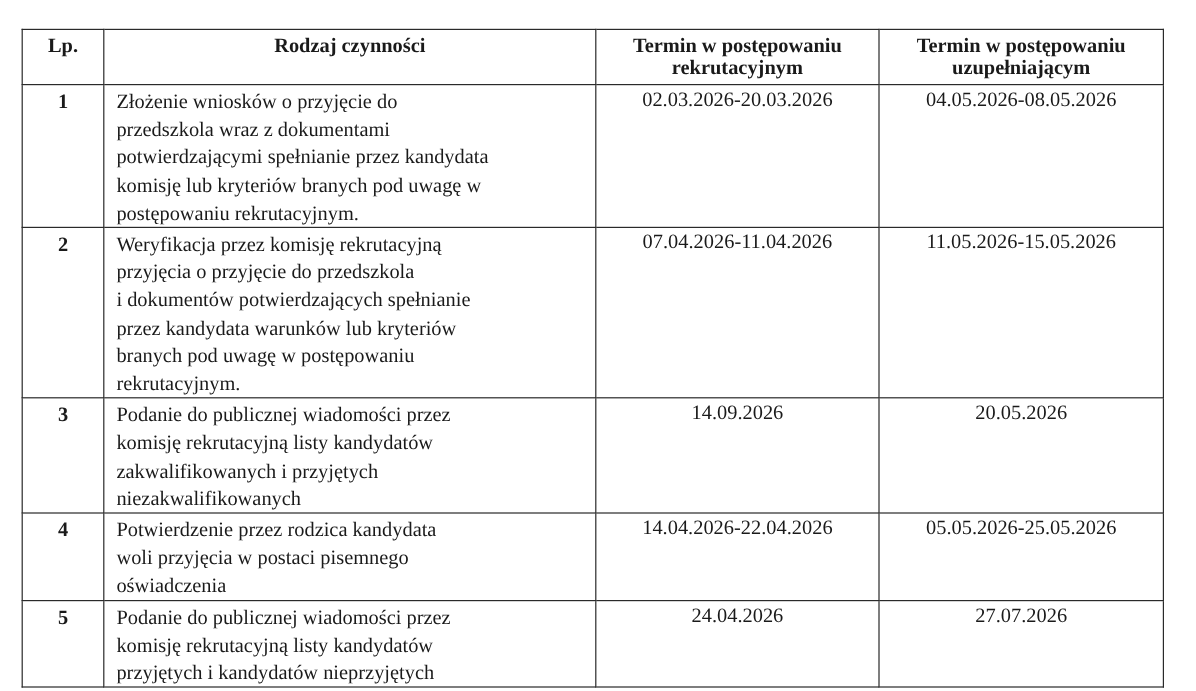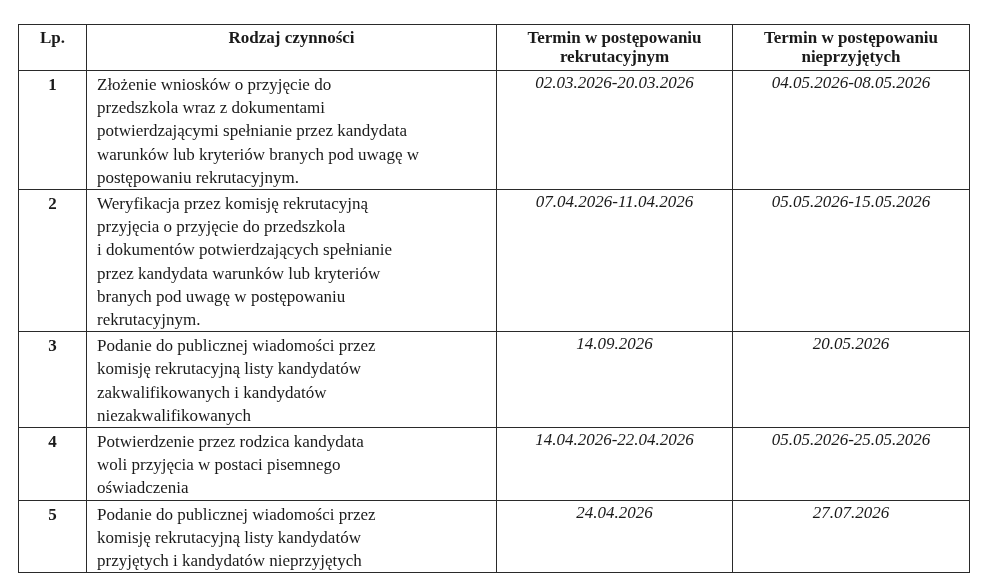--- a/index.html
+++ b/index.html
@@ -52,21 +52,20 @@
       padding-left: 10px !important;
       padding-top: 2px !important;
       text-align: left;
       margin-left: 20px;
     }
     .desc-line { display: block; white-space: nowrap; }
     .date-cell {
       text-align: center;
       font-size: 17px;
       padding-top: 2px !important;
-      font-style: italic;
     }
     .row-1 { height: 116px; }
     .row-2 { height: 140px; }
     .row-3 { height: 92px; }
     .row-4 { height: 70px; }
     .row-5 { height: 68px; }
   </style>
 </head>
 <body>
 
@@ -80,56 +79,56 @@
   <thead>
     <tr class="header-row">
       <th><span>Lp.</span></th>
       <th><span>Rodzaj czynności</span></th>
       <th>
         <span class="desc-line">Termin w postępowaniu</span>
         <span class="desc-line">rekrutacyjnym</span>
       </th>
       <th>
         <span class="desc-line">Termin w postępowaniu</span>
-        <span class="desc-line">nieprzyjętych</span>
+        <span class="desc-line">uzupełniającym</span>
       </th>
     </tr>
   </thead>
   <tbody>
     <tr class="row-1">
       <td class="lp-cell">1</td>
       <td class="desc-cell">
         <span class="desc-line">Złożenie wniosków o przyjęcie do</span>
         <span class="desc-line">przedszkola wraz z dokumentami</span>
         <span class="desc-line">potwierdzającymi spełnianie przez kandydata</span>
-        <span class="desc-line">warunków lub kryteriów branych pod uwagę w</span>
+        <span class="desc-line">komisję lub kryteriów branych pod uwagę w</span>
         <span class="desc-line">postępowaniu rekrutacyjnym.</span>
       </td>
       <td class="date-cell">02.03.2026-20.03.2026</td>
       <td class="date-cell">04.05.2026-08.05.2026</td>
     </tr>
     <tr class="row-2">
       <td class="lp-cell">2</td>
       <td class="desc-cell">
         <span class="desc-line">Weryfikacja przez komisję rekrutacyjną</span>
         <span class="desc-line">przyjęcia o przyjęcie do przedszkola</span>
         <span class="desc-line">i dokumentów potwierdzających spełnianie</span>
         <span class="desc-line">przez kandydata warunków lub kryteriów</span>
         <span class="desc-line">branych pod uwagę w postępowaniu</span>
         <span class="desc-line">rekrutacyjnym.</span>
       </td>
       <td class="date-cell">07.04.2026-11.04.2026</td>
-      <td class="date-cell">05.05.2026-15.05.2026</td>
+      <td class="date-cell">11.05.2026-15.05.2026</td>
     </tr>
     <tr class="row-3">
       <td class="lp-cell">3</td>
       <td class="desc-cell">
         <span class="desc-line">Podanie do publicznej wiadomości przez</span>
         <span class="desc-line">komisję rekrutacyjną listy kandydatów</span>
-        <span class="desc-line">zakwalifikowanych i kandydatów</span>
+        <span class="desc-line">zakwalifikowanych i przyjętych</span>
         <span class="desc-line">niezakwalifikowanych</span>
       </td>
       <td class="date-cell">14.09.2026</td>
       <td class="date-cell">20.05.2026</td>
     </tr>
     <tr class="row-4">
       <td class="lp-cell">4</td>
       <td class="desc-cell">
         <span class="desc-line">Potwierdzenie przez rodzica kandydata</span>
         <span class="desc-line">woli przyjęcia w postaci pisemnego</span>

